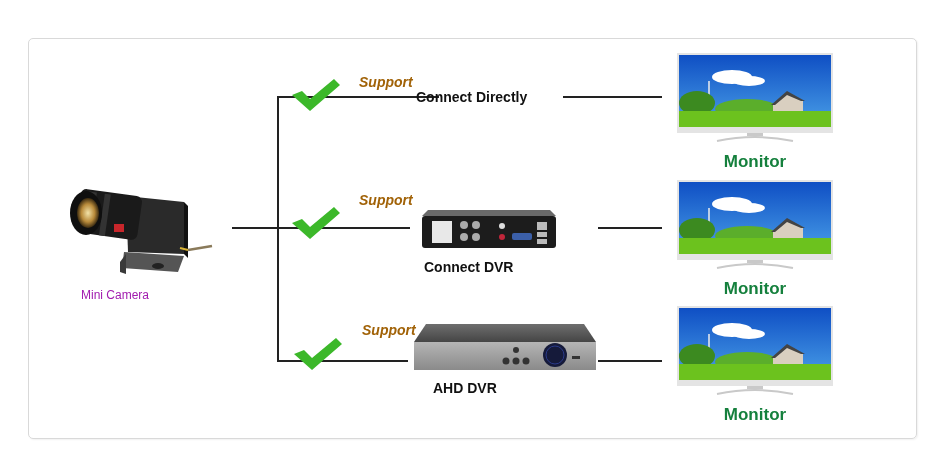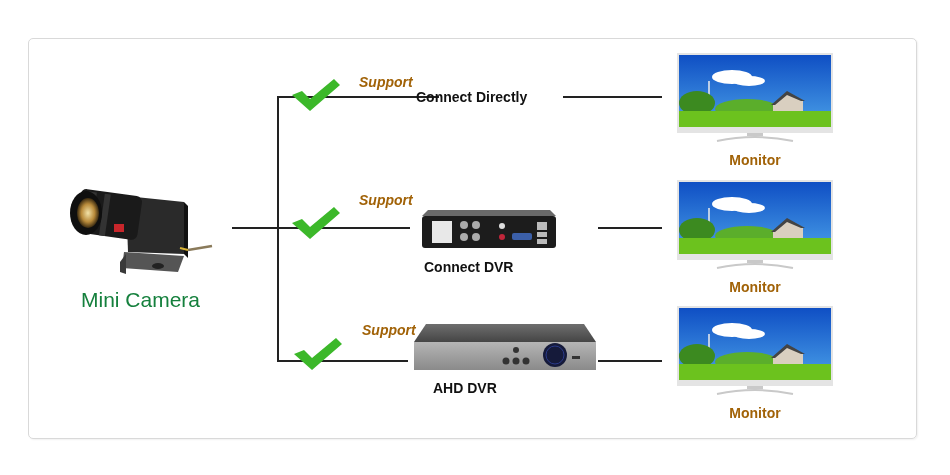--- a/index.html
+++ b/index.html
@@ -3,24 +3,24 @@
 <meta charset="utf-8">
 <style>
   html, body { margin:0; padding:0; background:#ffffff; }
   body { width:950px; height:475px; position:relative; overflow:hidden; font-family:"Liberation Sans", sans-serif; }
   .frame { position:absolute; left:28px; top:38px; width:887px; height:399px; border:1px solid #d9d9d9; border-radius:5px; box-shadow:1px 1px 2px rgba(0,0,0,0.06); }
   .line { position:absolute; background:#222; }
   .hline { height:2px; }
   .vline { width:2px; }
   .support { position:absolute; color:#a16207; font-weight:bold; font-style:italic; font-size:14px; }
   .label { position:absolute; font-weight:bold; font-size:14px; color:#111; }
-  .cam-label { position:absolute; color:#15803d; font-size:21px; }
+  .cam-label { position:absolute; color:#a21caf; font-size:12px; }
   .check { position:absolute; width:50px; height:34px; }
   .monitor { position:absolute; width:156px; height:90px; }
-  .monitor-label { position:absolute; font-weight:bold; font-size:14px; color:#a16207; width:156px; text-align:center; }
+  .monitor-label { position:absolute; font-weight:bold; font-size:17px; color:#15803d; width:156px; text-align:center; }
   .device { position:absolute; }
 </style>
 </head>
 <body>
 
 <div class="frame"></div>
 
 <svg class="device" style="left:66px;top:184px;" width="150" height="100" viewBox="0 0 150 100">
   <defs>
     <radialGradient id="lensG" cx="50%" cy="50%" r="50%">

